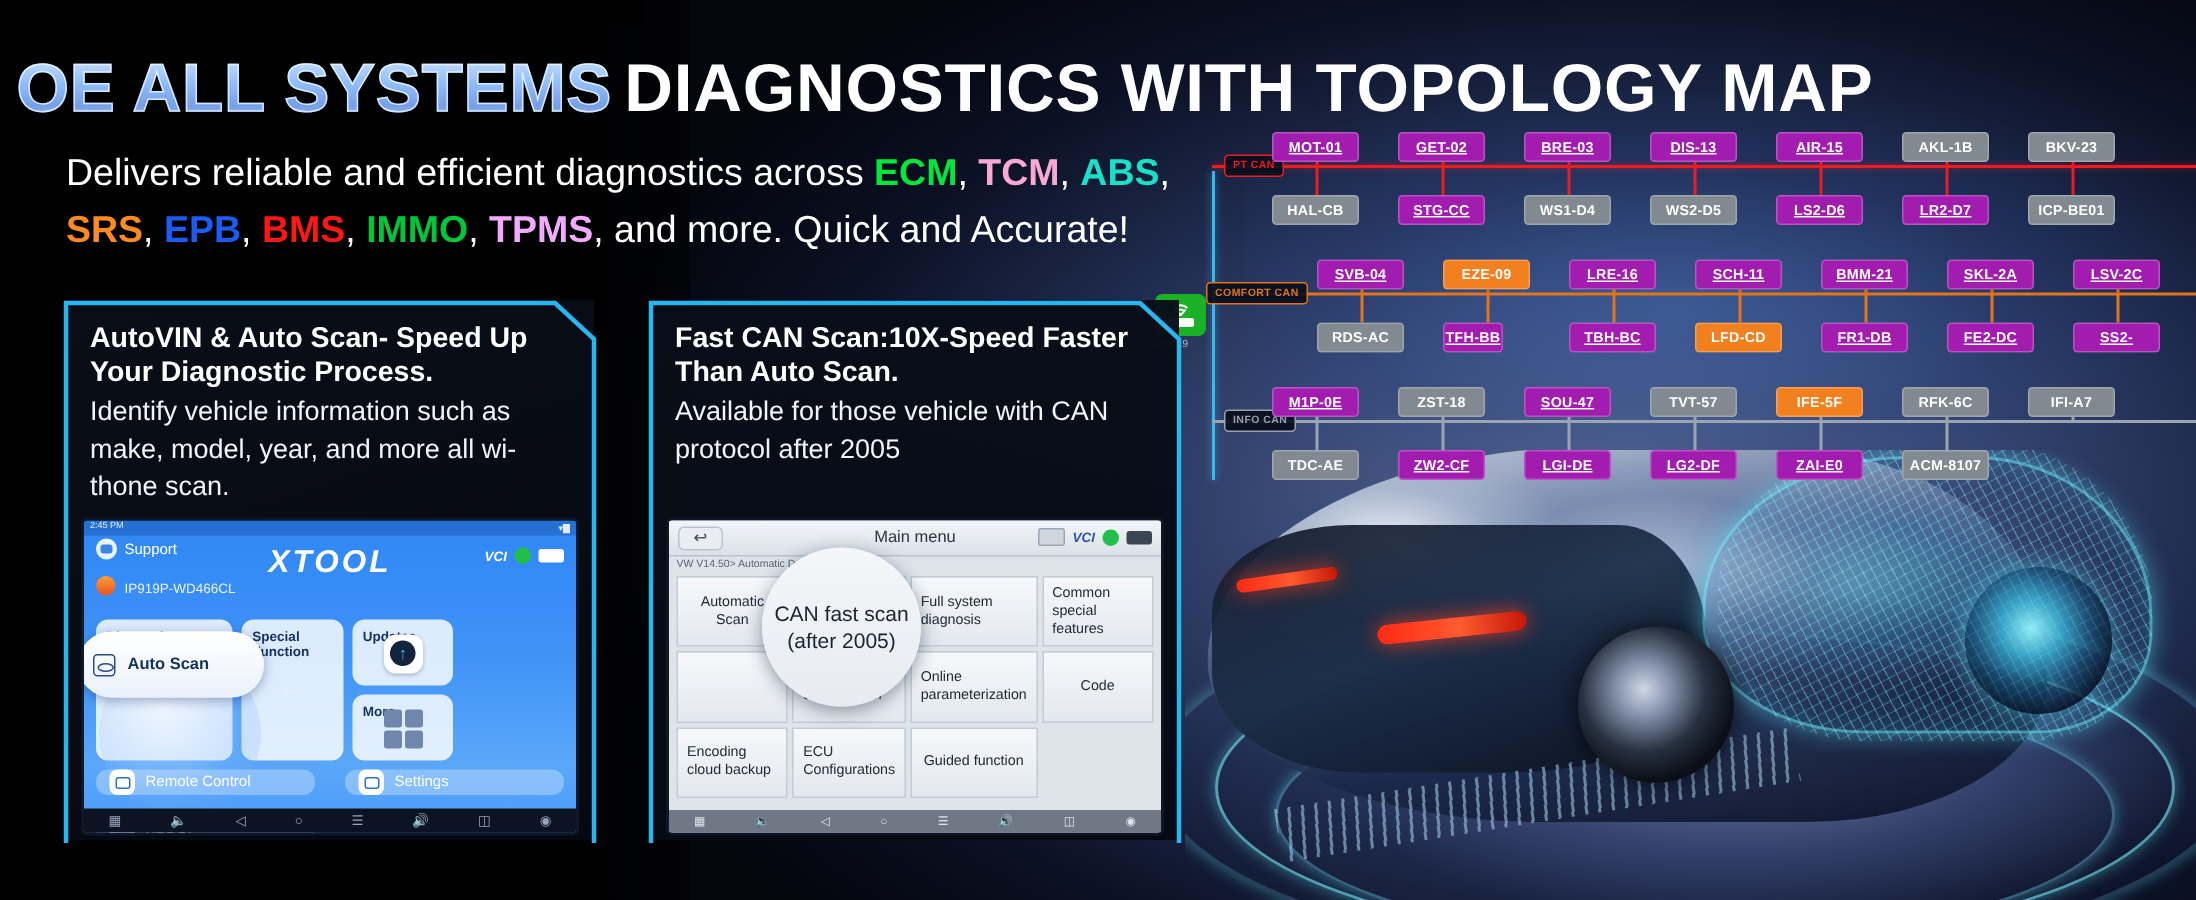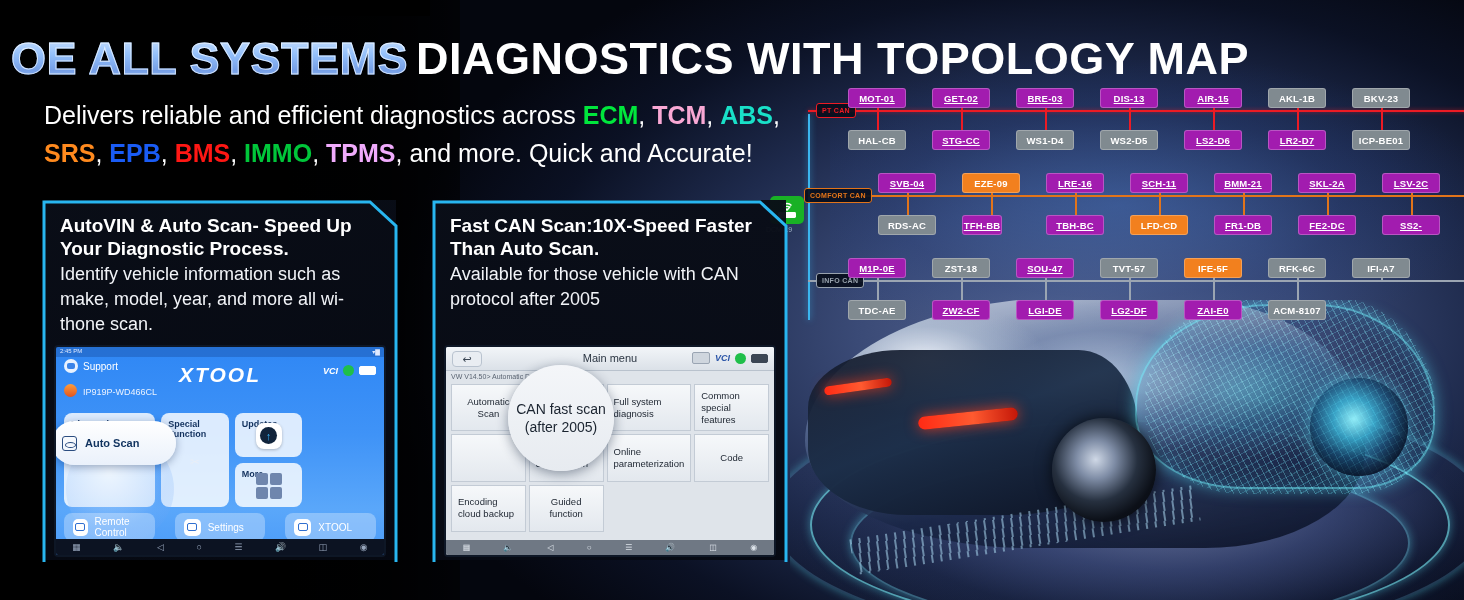--- a/index.html
+++ b/index.html
@@ -188,21 +188,21 @@
     background:radial-gradient(circle at 40% 34%, rgba(255,255,255,.45), rgba(120,175,250,.22) 60%, rgba(60,130,230,.1) 100%);
   }
   .tile-ic{ position:absolute; left:50%; top:52%; transform:translate(-50%,-50%); }
   .ic-sf{ width:30px;height:22px;background:#2c3440;border-radius:4px; position:relative; }
   .ic-sf:after{ content:"\2702"; position:absolute; left:50%; top:50%; transform:translate(-50%,-50%); color:#e9eef6; font-size:12px; }
   .ic-rep{ width:24px;height:30px;background:#fdfefe;border:1px solid #c6d2e2;border-radius:3px; }
   .ic-upd{ width:26px;height:26px;border-radius:8px;background:#fff;display:flex;align-items:center;justify-content:center;box-shadow:0 1px 3px rgba(0,0,0,.25); }
   .ic-upd i{ width:17px;height:17px;border-radius:50%;background:#11243b;color:#39b9ff;font-size:11px;display:flex;align-items:center;justify-content:center;font-style:normal; }
   .ic-more{ width:26px;height:26px;display:grid;grid-template-columns:1fr 1fr;grid-template-rows:1fr 1fr;gap:2px; }
   .ic-more span{ background:#6f86ad; border-radius:2px; display:block; }
-  .t1-bottom{ position:absolute; left:8px; right:8px; top:166px; height:28px; display:grid; grid-template-columns:1fr 1fr 1fr; gap:20px; }
+  .t1-bottom{ position:absolute; left:8px; right:8px; top:166px; height:28px; display:grid; grid-template-columns:1fr 1fr; gap:20px; }
   .bbtn{ background:rgba(255,255,255,.30); border-radius:8px; display:flex; align-items:center; gap:7px; padding-left:9px; color:#fff; font-size:10px; }
   .bbtn .bi{ width:17px;height:17px;border-radius:5px;background:#fff; display:flex;align-items:center;justify-content:center; }
   .bbtn .bi i{ width:10px;height:8px;border:1.5px solid #2f6fd0;border-radius:2px;display:block; }
   .navbar{ position:absolute; left:0; right:0; bottom:0; height:16px; background:#0c1322; display:flex; align-items:center; justify-content:space-around; }
   .navbar span{ color:#97a5bb; font-size:9px; }
 
   
   .tab2{
     position:absolute; left:444px; top:345px; width:332px; height:212px;
     background:#dfe4ea; border-radius:4px; overflow:hidden; border:2px solid #0e1726;
@@ -542,20 +542,23 @@
         </div>
         <div class="cell">
           <span>Online parameterization</span>
         </div>
         <div class="cell center">
           <span>Code</span>
         </div>
         <div class="cell">
           <span>Encoding cloud backup</span>
         </div>
+        <div class="cell">
+          <span>ECU Configurations</span>
+        </div>
         <div class="cell center">
           <span>Guided function</span>
         </div>
       </div>
     <div class="magnifier">
       <span>CAN fast scan (after 2005)</span>
     </div>
     <div class="t2-help">Help</div>
     <div class="t2-nav">
       <span>▦</span>

